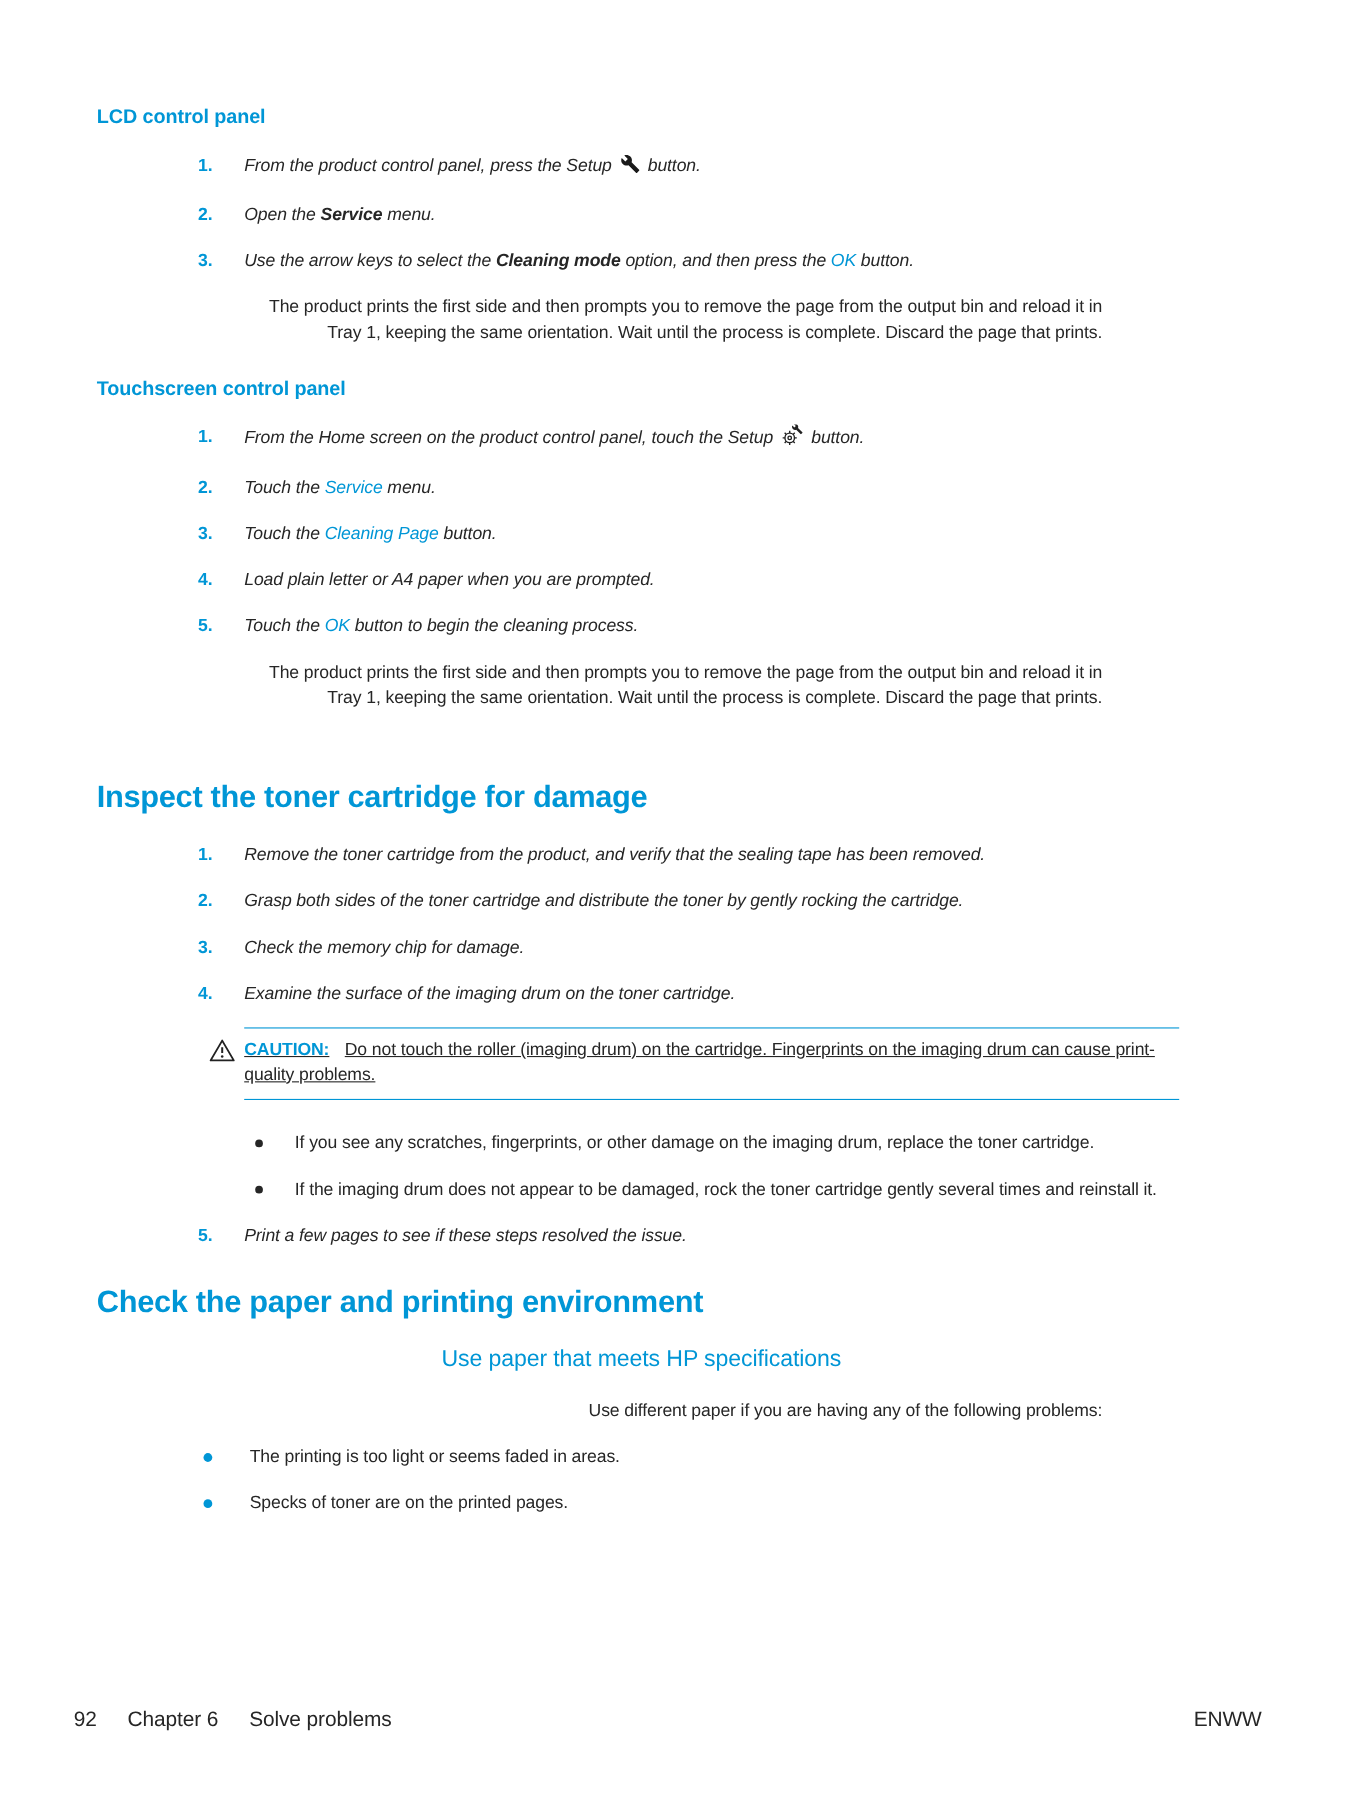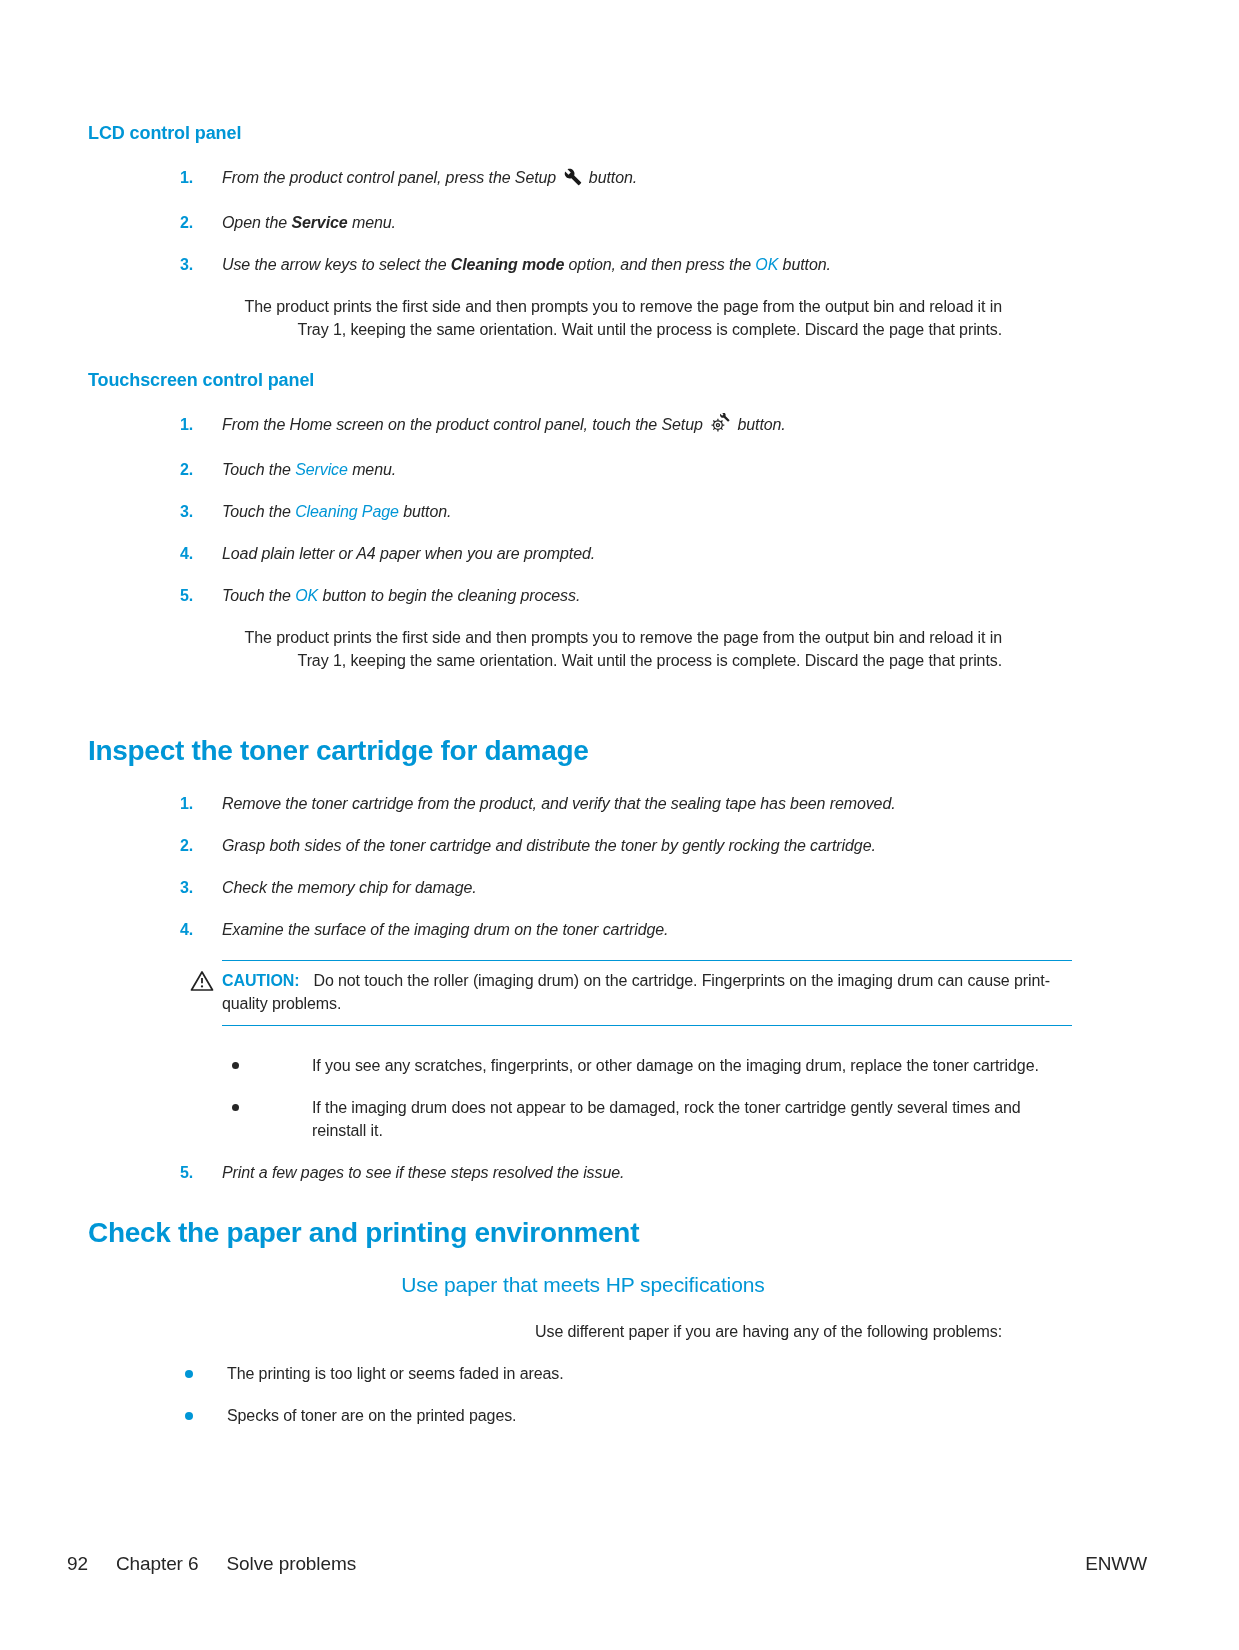--- a/index.html
+++ b/index.html
@@ -14,21 +14,21 @@
     background:#ffffff;
     font-family:"Liberation Sans", sans-serif;
     color:var(--ink);
     font-size:16px;
     letter-spacing:-0.1px;
     overflow:hidden;
   }
   .content{
     position:absolute;
     left:88px;
-    top:124px;
+    top:97px;
     width:990px;
   }
   .h3s{ 
     font-size:18px;
     font-weight:bold;
     color:var(--blue);
     margin:0 0 24px 0;
     line-height:18px;
   }
   .h2{ 
@@ -72,37 +72,37 @@
   .b{font-weight:bold;}
   .lk{color:var(--blue);}
   .caution{
     position:relative;
     margin:0 0 28px 134px;
     width:850px;
     border-top:1px solid var(--blue);
     border-bottom:1px solid var(--blue);
     padding:8px 0 10px 0;
     line-height:23px;
+    text-decoration:underline;
   }
   .caution .warn{
     position:absolute;
     left:-32px;
     top:9px;
     width:24px;
     height:22px;
   }
   .caution .clabel{
     color:var(--blue);
     font-weight:bold;
     margin-right:14px;
   }
   .nbullet{ 
     display:flex;
     margin:0 0 19px 144px;
-    gap:44px;
   }
   .nbullet .dot{
     flex:none;
     width:36px;
     padding-top:8px;
   }
   .nbullet .dot i{
     display:block;width:7px;height:7px;border-radius:50%;
     background:var(--ink);
   }

